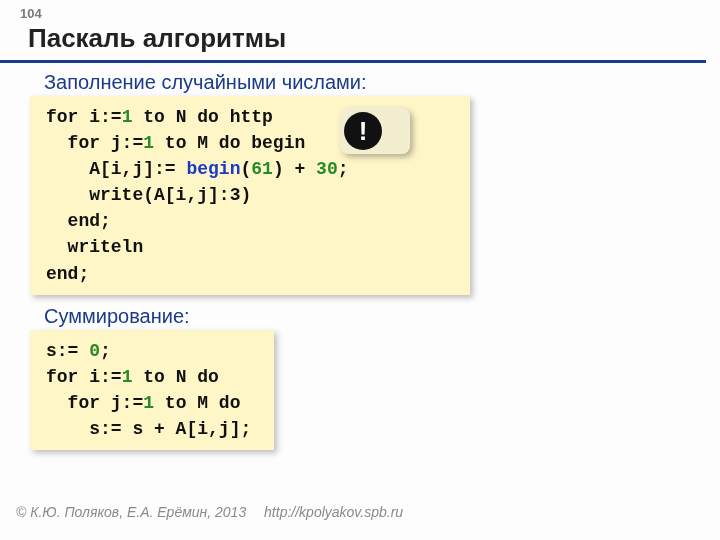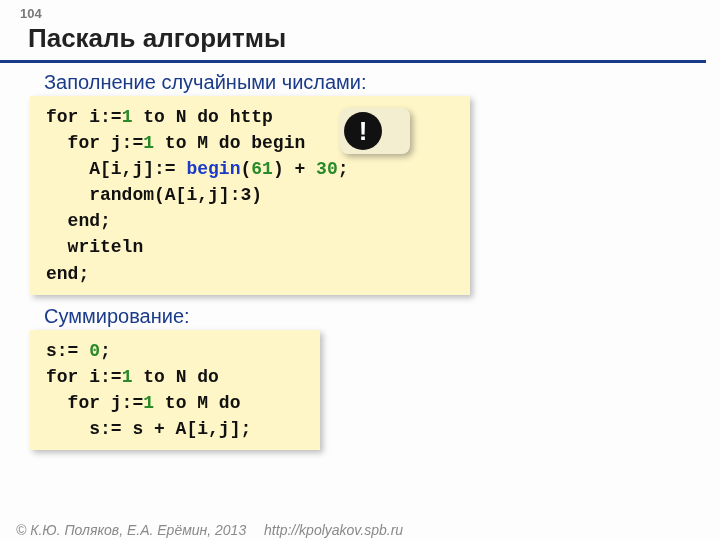--- a/index.html
+++ b/index.html
@@ -48,21 +48,21 @@
       font-family: "Courier New", monospace;
       font-size: 18px;
       font-weight: bold;
       line-height: 1.45;
       box-shadow: 3px 3px 6px rgba(0,0,0,0.25);
       white-space: pre;
       color: #111;
       width: 440px;
       position: relative;
     }
-    .code-block.small { width: 290px; }
+    .code-block.small { width: 244px; }
     .num { color: #2a8a2a; }
     .fn { color: #1a3ac8; }
     .callout {
       position: absolute;
       top: 108px;
       left: 340px;
       display: flex;
       align-items: center;
       background: #f4eed0;
       border-radius: 8px;
@@ -83,21 +83,21 @@
       justify-content: center;
       margin-right: 12px;
       flex-shrink: 0;
     }
     .callout .text {
       color: #c02020;
       font-size: 20px;
     }
     .footer {
       position: absolute;
-      bottom: 2px;
+      bottom: 20px;
       left: 16px;
       font-size: 14px;
       font-style: italic;
       color: #8a8a8a;
     }
     .footer .link {
       font-style: italic;
       margin-left: 14px;
       color: #8a8a8a;
     }
@@ -109,21 +109,21 @@
   <span class="page-num">104</span>
 </div>
 
 <div class="title">Паскаль алгоритмы</div>
 
 <div class="section-label">Заполнение случайными числами:</div>
 
 <div class="code-block"><span>for i:=</span><span class="num">1</span><span> to N do http</span>
 <span>  for j:=</span><span class="num">1</span><span> to M do begin</span>
 <span>    A[i,j]:= </span><span class="fn">begin</span><span>(</span><span class="num">61</span><span>) + </span><span class="num">30</span><span>;</span>
-<span>    random(A[i,j]:3)</span>
+<span>    write(A[i,j]:3)</span>
 <span>  end;</span>
 <span>  writeln</span>
 <span>end;</span></div>
 
 <div class="callout">
   <div class="badge">!</div>
 </div>
 
 <div class="section-label">Суммирование:</div>
 

